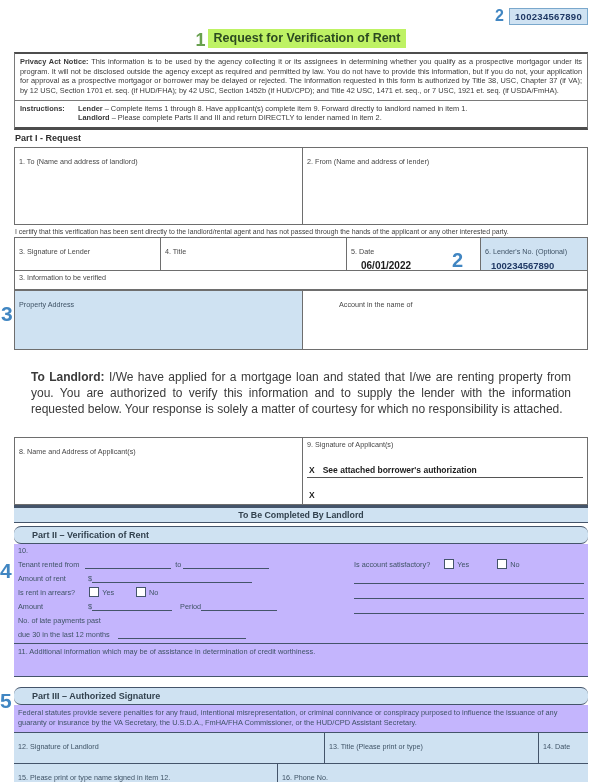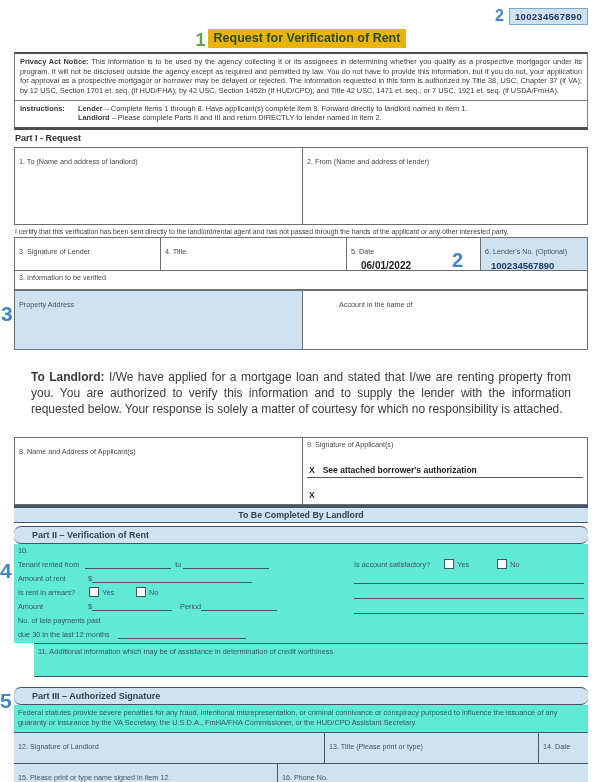--- a/index.html
+++ b/index.html
@@ -14,21 +14,21 @@
 
   
   .anno-row{height:20px;display:flex;justify-content:flex-end;align-items:center;gap:5px;}
   .anno-row .marker{font-size:16px;}
   .loan-box{background:#cfe2f2;border:1px solid #7aa8cc;color:#1f3864;font-weight:bold;
             font-size:9.5px;padding:2px 5px;letter-spacing:.3px;}
 
   
   .title-row{height:24px;display:flex;justify-content:center;align-items:center;gap:2px;margin-bottom:2px;}
   .title-row .marker{font-size:18px;position:relative;top:2px;}
-  .title-hl{background:#eab308;color:#2c4a21;font-weight:bold;font-size:12.5px;padding:2px 6px 3px 6px;}
+  .title-hl{background:#bef264;color:#2c4a21;font-weight:bold;font-size:12.5px;padding:2px 6px 3px 6px;}
 
   
   .pbox{border:1px solid #7a7a7a;border-top:2px solid #4d4d4d;border-bottom:3px solid #4d4d4d;}
   .privacy{margin:0;padding:3px 5px 4px 5px;font-size:7.4px;line-height:1.3;text-align:justify;
            border-bottom:1px solid #7a7a7a;}
   .b{font-weight:bold;}
   .instr{display:flex;padding:3px 5px 4px 5px;font-size:7.4px;line-height:1.35;}
   .instr-label{font-weight:bold;width:58px;flex:none;}
   .instr-line{margin:0;}
 
@@ -65,34 +65,34 @@
   .xline{display:flex;align-items:flex-end;gap:8px;border-bottom:1px solid #555;
          font-size:8.5px;font-weight:bold;color:#1c1c1c;padding:0 2px 2px 2px;}
   .xrow1{height:26px;}
   .xrow2{height:22px;border-bottom:none;}
 
   
   .band{background:#cfe2f2;border-top:3px solid #44546a;border-bottom:1px solid #44546a;
         text-align:center;font-weight:bold;font-size:8.8px;color:#33424f;padding:2px 0;}
   .bluehead{background:#cfe2f2;border-bottom:1px solid #44546a;font-weight:bold;font-size:9px;
             color:#33424f;padding:3px 18px;margin-top:2px;border-top:1px solid #44546a;border-radius:7px;}
-  .blue{background:#5eead4;color:#3f5366;}
+  .blue{background:#c4b5fd;color:#3f5366;}
   .item10{padding:2px 4px 4px 4px;font-size:7.3px;display:block;}
   .i10-grid{display:flex;}
   .i10-left{width:330px;}
   .i10-right{flex:1;padding-left:6px;}
   .frow{display:flex;align-items:flex-end;height:14px;white-space:nowrap;}
   .frow .lbl{flex:none;margin-top:37px;}
   .lblw{display:inline-block;width:70px;}
   .blank{display:inline-block;border-bottom:1px solid #44546a;height:9px;}
   .cb{display:inline-block;width:8px;height:8px;background:#fff;border:1px solid #44546a;
       margin:0 3px 0 10px;flex:none;}
   .cb-first{margin-left:14px;}
   .rline{border-bottom:1px solid #44546a;height:14px;}
-  .item11{padding:3px 4px 20px 4px;font-size:7.4px;border-top:1px solid #44546a;border-bottom:1px solid #44546a;margin-left:20px;}
+  .item11{padding:3px 4px 20px 4px;font-size:7.4px;border-top:1px solid #44546a;border-bottom:1px solid #44546a;}
   .gap{height:8px;background:#fff;}
   .statute{margin:0;padding:3px 4px 4px 4px;font-size:7.4px;line-height:1.3;border-bottom:1px solid #44546a;}
   .sigrow{display:flex;border-bottom:1px solid #44546a;}
   .sigrow .cell{box-sizing:border-box;padding:2px 4px;background:#cfe2f2;}
   .sigrow .cell-label{color:#3f5366;}
   .rA{height:30px;}
   .rA .c12{width:311px;border-right:1px solid #44546a;}
   .rA .c13{width:214px;border-right:1px solid #44546a;}
   .rA .c14{flex:1;}
   .rB{height:28px;border-bottom:3px solid #44546a;}

